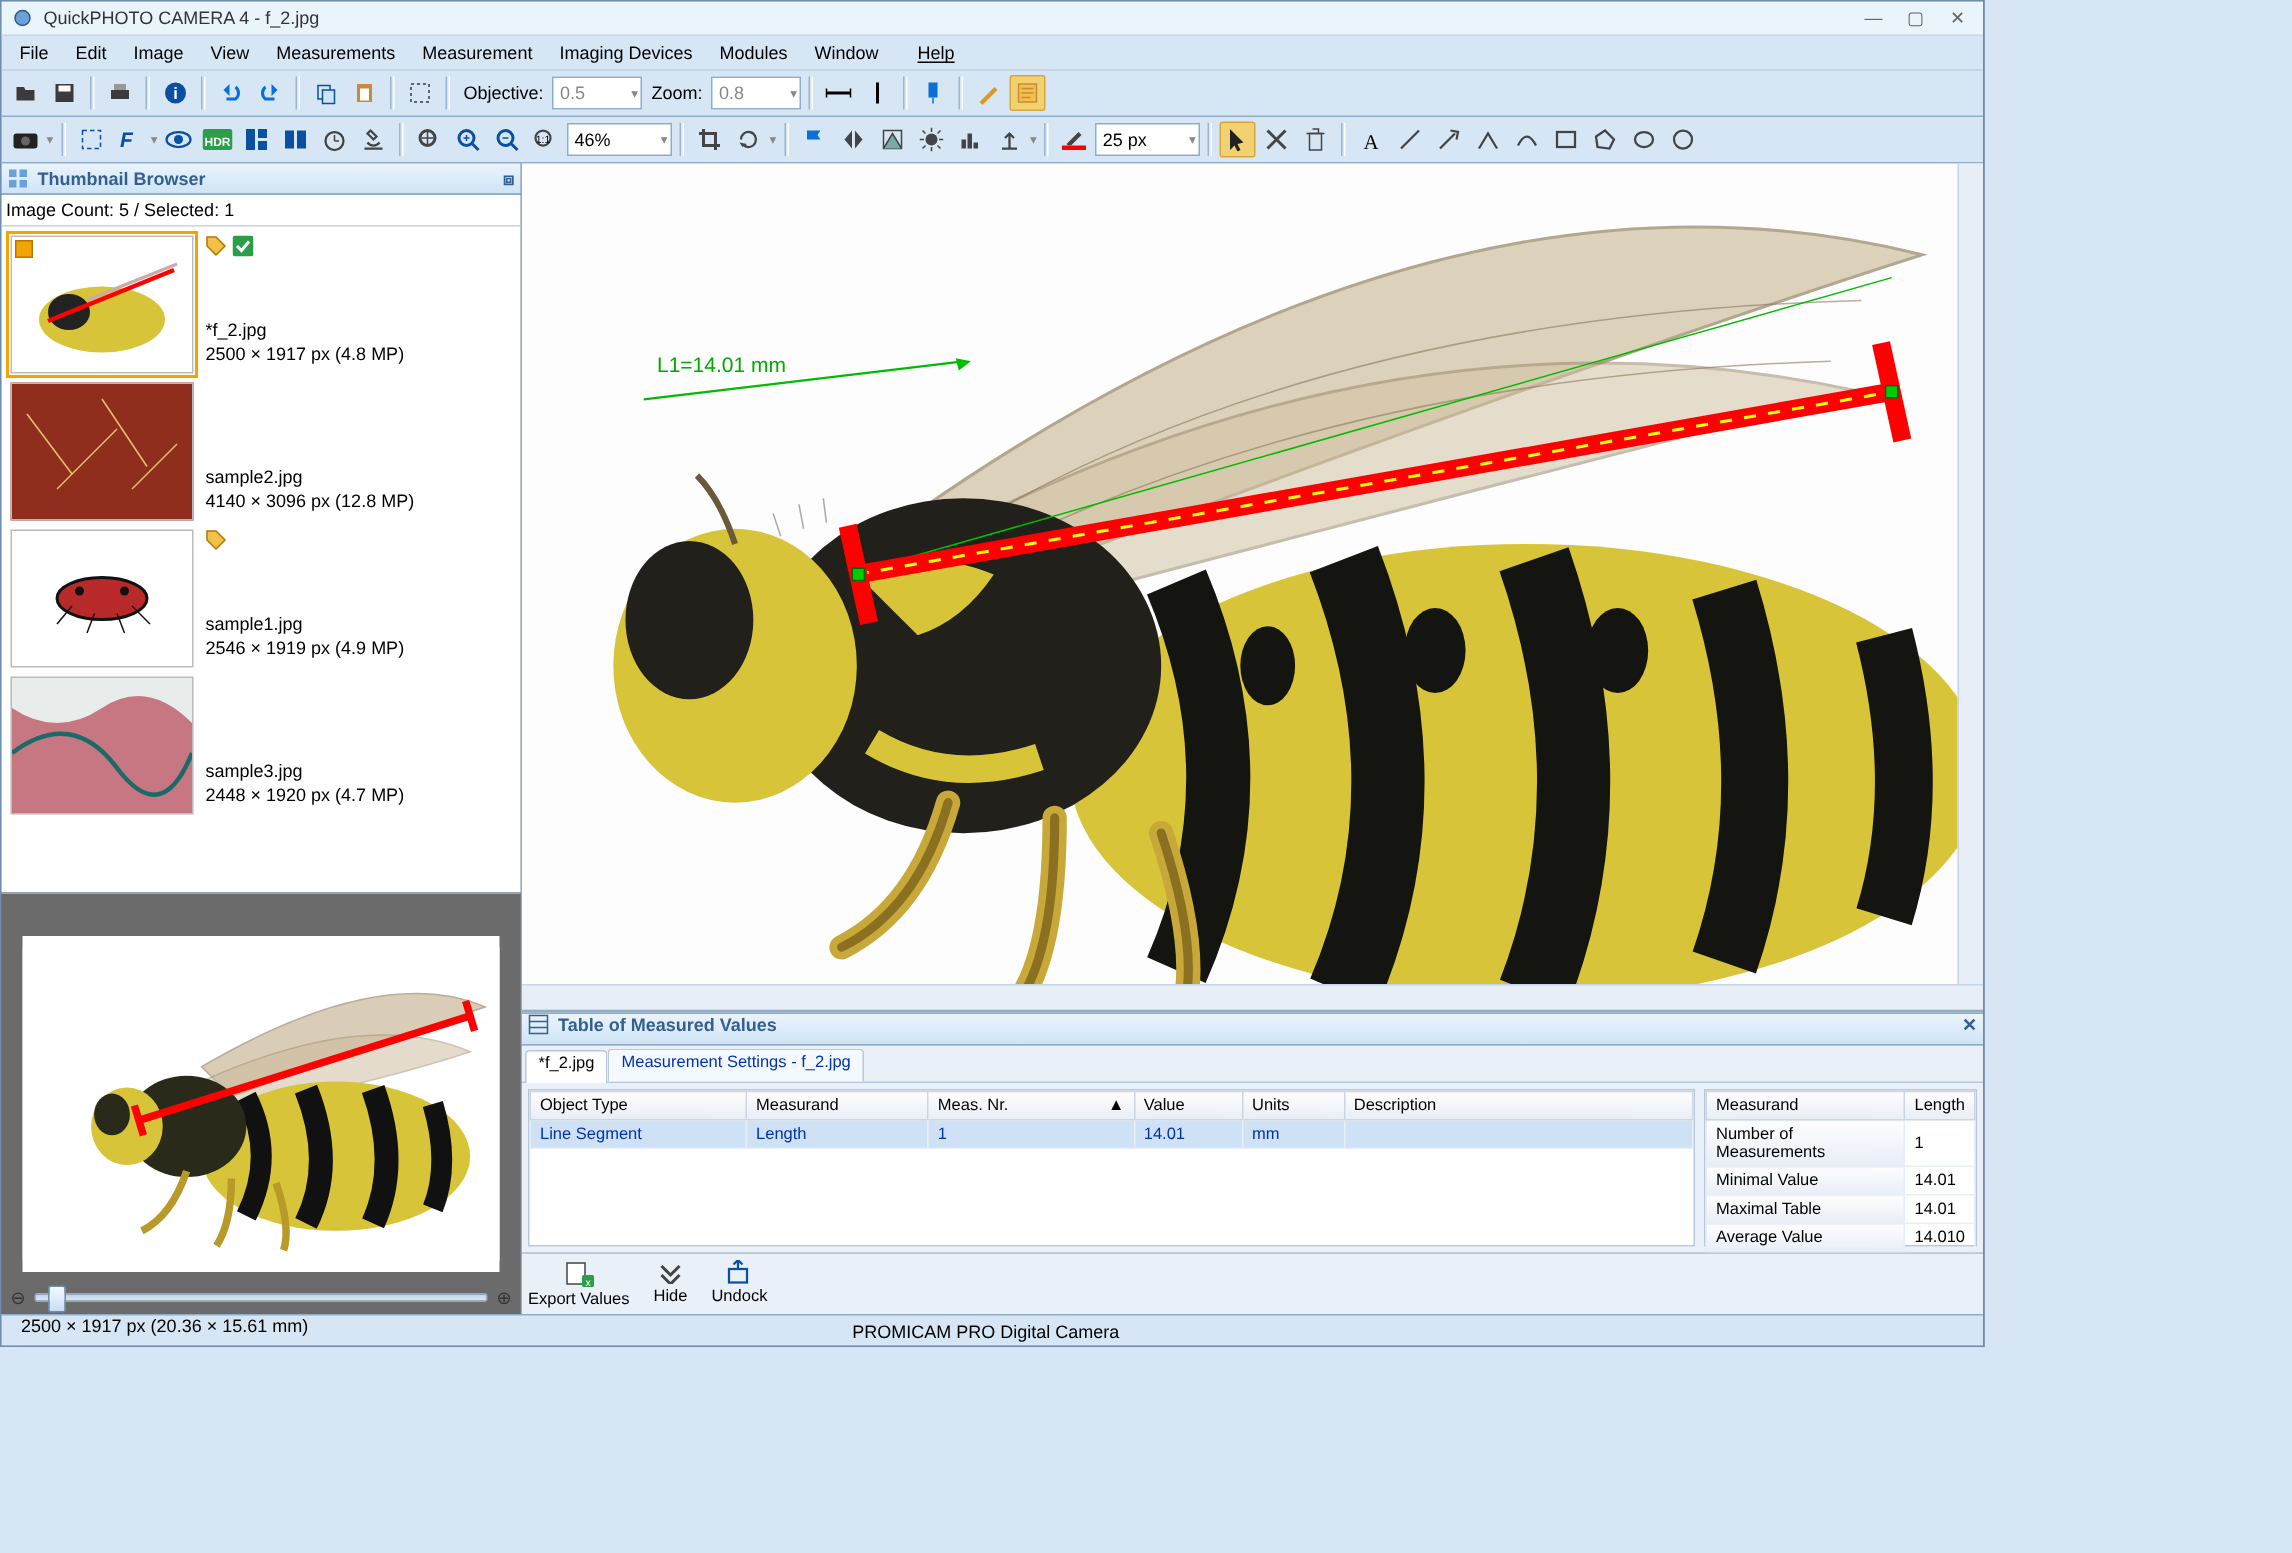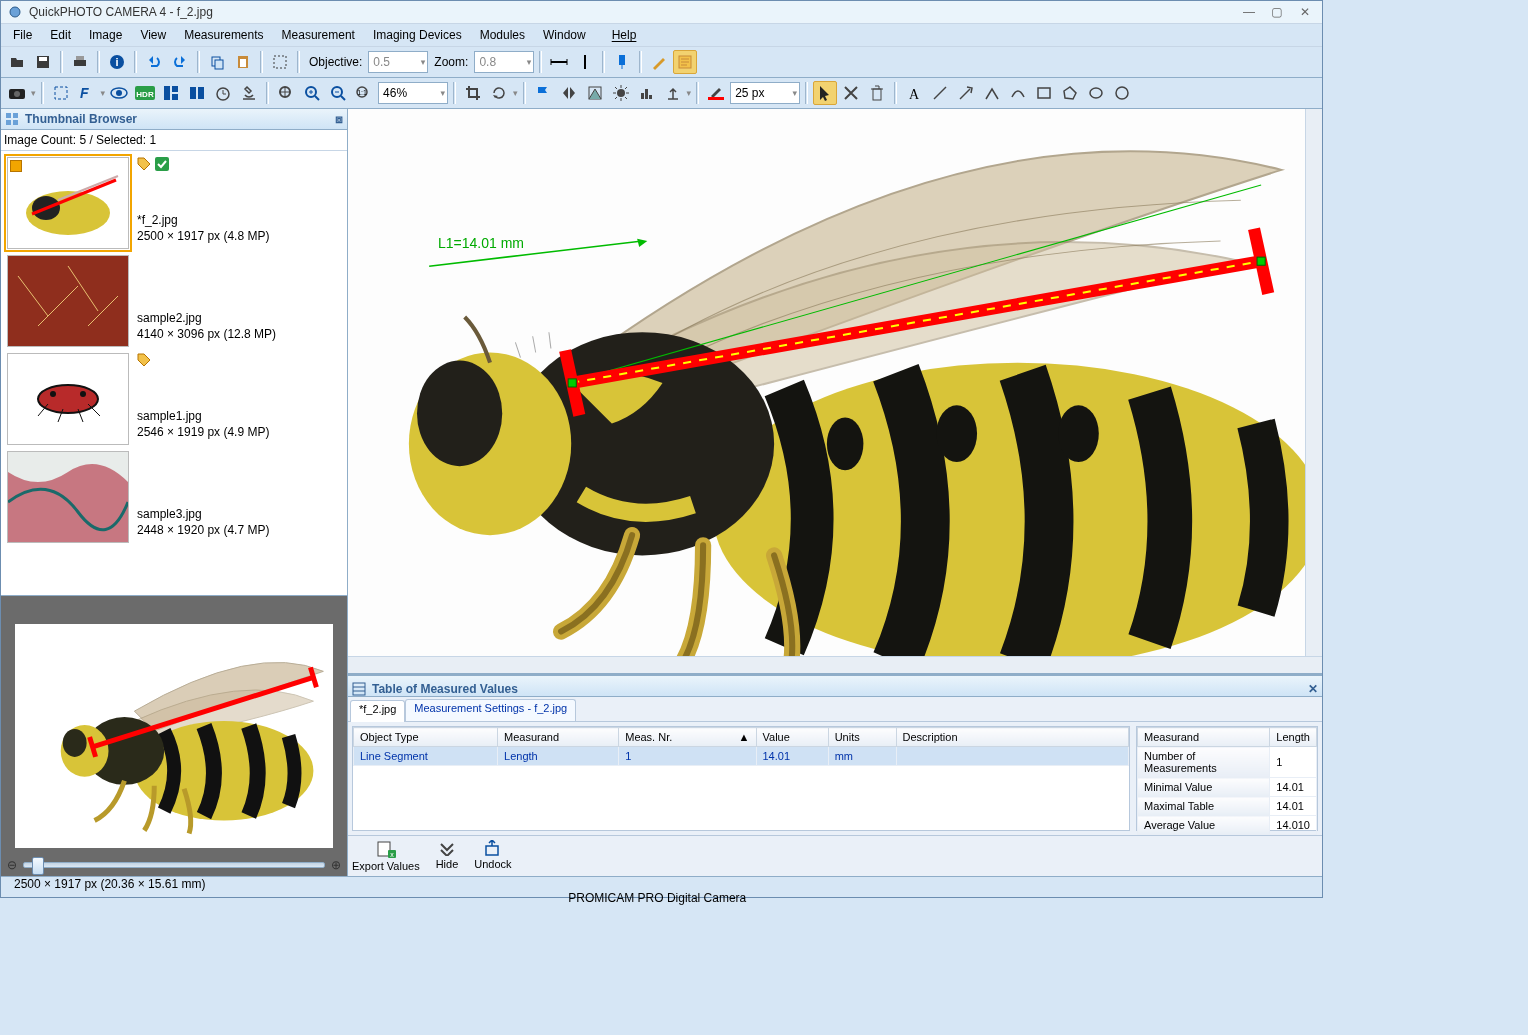--- a/index.html
+++ b/index.html
@@ -37,37 +37,37 @@
 .zoom-thumb{position:absolute;left:8px;top:-6px;width:10px;height:16px;background:linear-gradient(#f4faff,#c8def2);border:1px solid #6c8db0;border-radius:2px}
 
 .center-col{flex:1;display:flex;flex-direction:column;min-width:0}
 .canvas-wrap{flex:1;position:relative;background:#fff;overflow:hidden;border-bottom:2px solid #8fadc8}
 .canvas-img{position:absolute;inset:0}
 .scroll-h{position:absolute;bottom:0;left:0;right:0;height:16px;background:#e8eef5;border-top:1px solid #c7d6e6}
 .scroll-v{position:absolute;top:0;right:0;bottom:16px;width:16px;background:#e8eef5;border-left:1px solid #c7d6e6}
 .meas-label{position:absolute;color:#0a0;font-size:14px}
 
 .bottom-panel{height:200px;display:flex;flex-direction:column;border-top:1px solid #8fadc8}
-.bp-header{display:flex;align-items:flex-end;gap:6px;height:20px;padding:0 4px;background:linear-gradient(#eaf4fb,#cfe4f6);border-bottom:1px solid #8fadc8;font-weight:bold;color:#335f92}
+.bp-header{display:flex;align-items:flex-start;gap:6px;height:20px;padding:0 4px;background:linear-gradient(#eaf4fb,#cfe4f6);border-bottom:1px solid #8fadc8;font-weight:bold;color:#335f92}
 .bp-tabs{display:flex;gap:-1px;height:22px;padding:2px 2px 0;background:#eaf0f8;border-bottom:1px solid #b7c8dc}
 .bp-tab{padding:2px 8px;border:1px solid #b7c8dc;border-bottom:none;border-radius:3px 3px 0 0;background:#f4f9ff;font-size:11px}
 .bp-tab.active{background:#fff;position:relative;top:1px}
 .bp-body{flex:1;display:flex;gap:6px;padding:4px;background:#eaf0f8;min-height:0}
 .bp-table{flex:1;background:#fff;border:1px solid #b7c8dc;overflow:auto}
 .bp-right{width:180px;background:#fff;border:1px solid #b7c8dc}
 table{border-collapse:collapse;width:100%;font-size:11px}
 th{background:linear-gradient(#fdfdfe,#e8eef6);border:1px solid #cbd6e2;padding:3px 6px;text-align:left;font-weight:normal}
 td{border:1px solid #e8eef6;padding:3px 6px;color:#0033aa}
 .rt td{color:#000}
 .rt td:first-child{background:linear-gradient(#fdfdfe,#e8eef6)}
 .bp-footer{display:flex;gap:16px;padding:4px;background:#eaf0f8;border-top:1px solid #b7c8dc}
 .bp-actbtn{display:flex;flex-direction:column;align-items:center;gap:2px;font-size:11px}
 
 .statusbar{height:20px;display:flex;align-items:flex-start;padding:0 13px;background:#d6e6f5;border-top:1px solid #8fadc8}
-.status-right{margin:14px auto}
+.status-right{margin:4px auto}
 </style>
 </head>
 <body>
 
 <div class="app">
 
   <div class="titlebar">
     <svg width="16" height="16">
         <circle cx="8" cy="8" r="5" fill="#6aa1d8" stroke="#2a5a8a"></circle>
       </svg>

